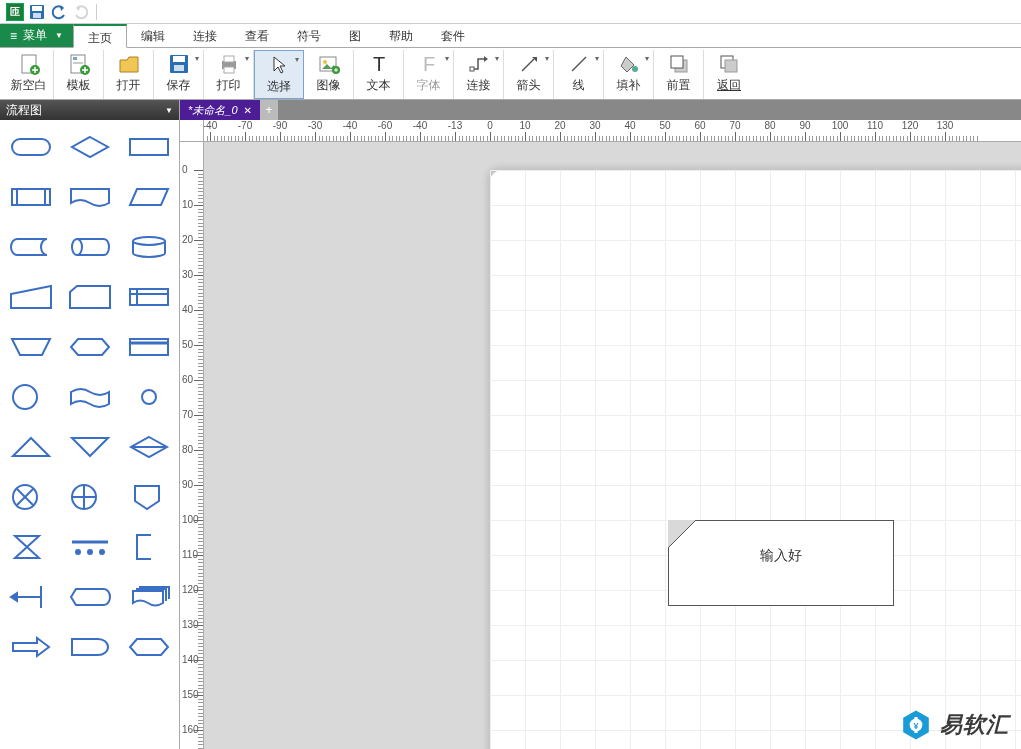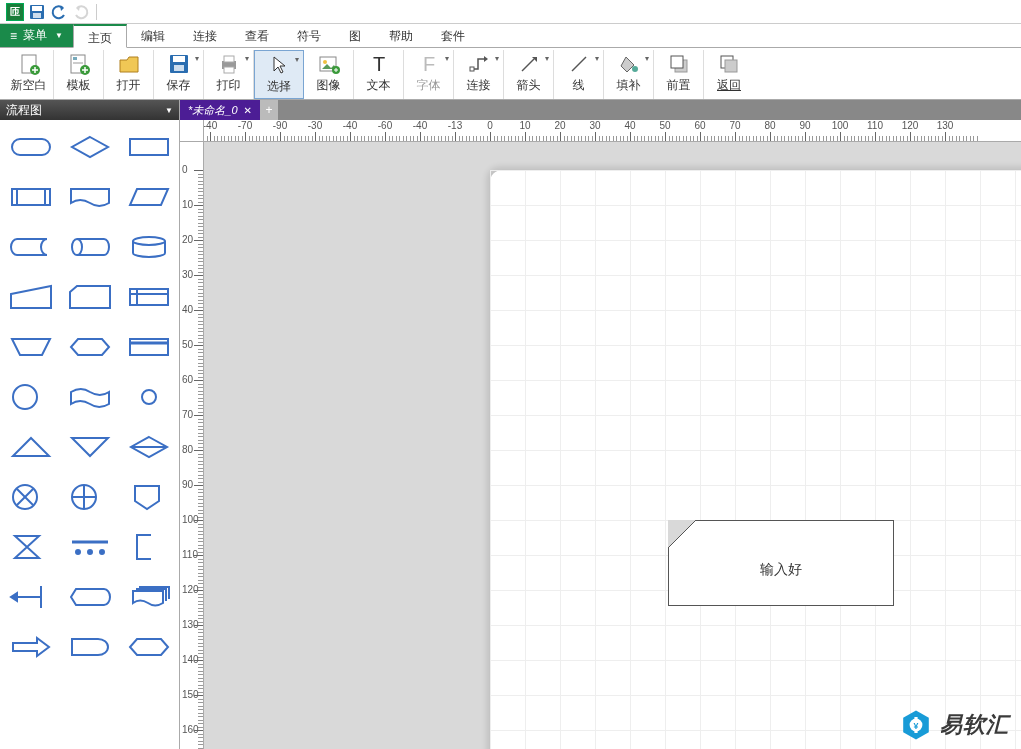--- a/index.html
+++ b/index.html
@@ -1028,21 +1028,21 @@
       <div class="gridline-v" style="left: 105px;"></div>
       <div class="gridline-v" style="left: 70px;"></div>
       <div class="gridline-v" style="left: 35px;"></div>
       <div class="gridline-v" style="left: 0px;"></div>
 
     <div class="shape-card" style="left:178px; top:350px; width:226px; height:86px;">
       <svg style="position:absolute;left:-1px;top:-1px;" width="30" height="30">
           <polygon points="0,0 28,0 0,28" fill="#d9d9d9"></polygon>
           <line x1="28" y1="0" x2="0" y2="28" stroke="#555"></line>
         </svg>
-      <div class="shape-text" style="top:40px;">输入好</div>
+      <div class="shape-text" style="top:26px;">输入好</div>
     </div>
   </div>
 
   <div class="watermark">
     <svg class="wm-logo" viewBox="0 0 40 40">
         <path d="M20 2 L36 11 v18 L20 38 L4 29 V11 Z" fill="#189bd7"></path>
         <circle cx="20" cy="20" r="8" fill="#fff"></circle>
         <rect x="18" y="10" width="4" height="6" fill="#fff"></rect>
         <rect x="18" y="24" width="4" height="6" fill="#fff"></rect>
         <text x="20" y="25" font-size="11" text-anchor="middle" fill="#189bd7" font-weight="bold">¥</text>

